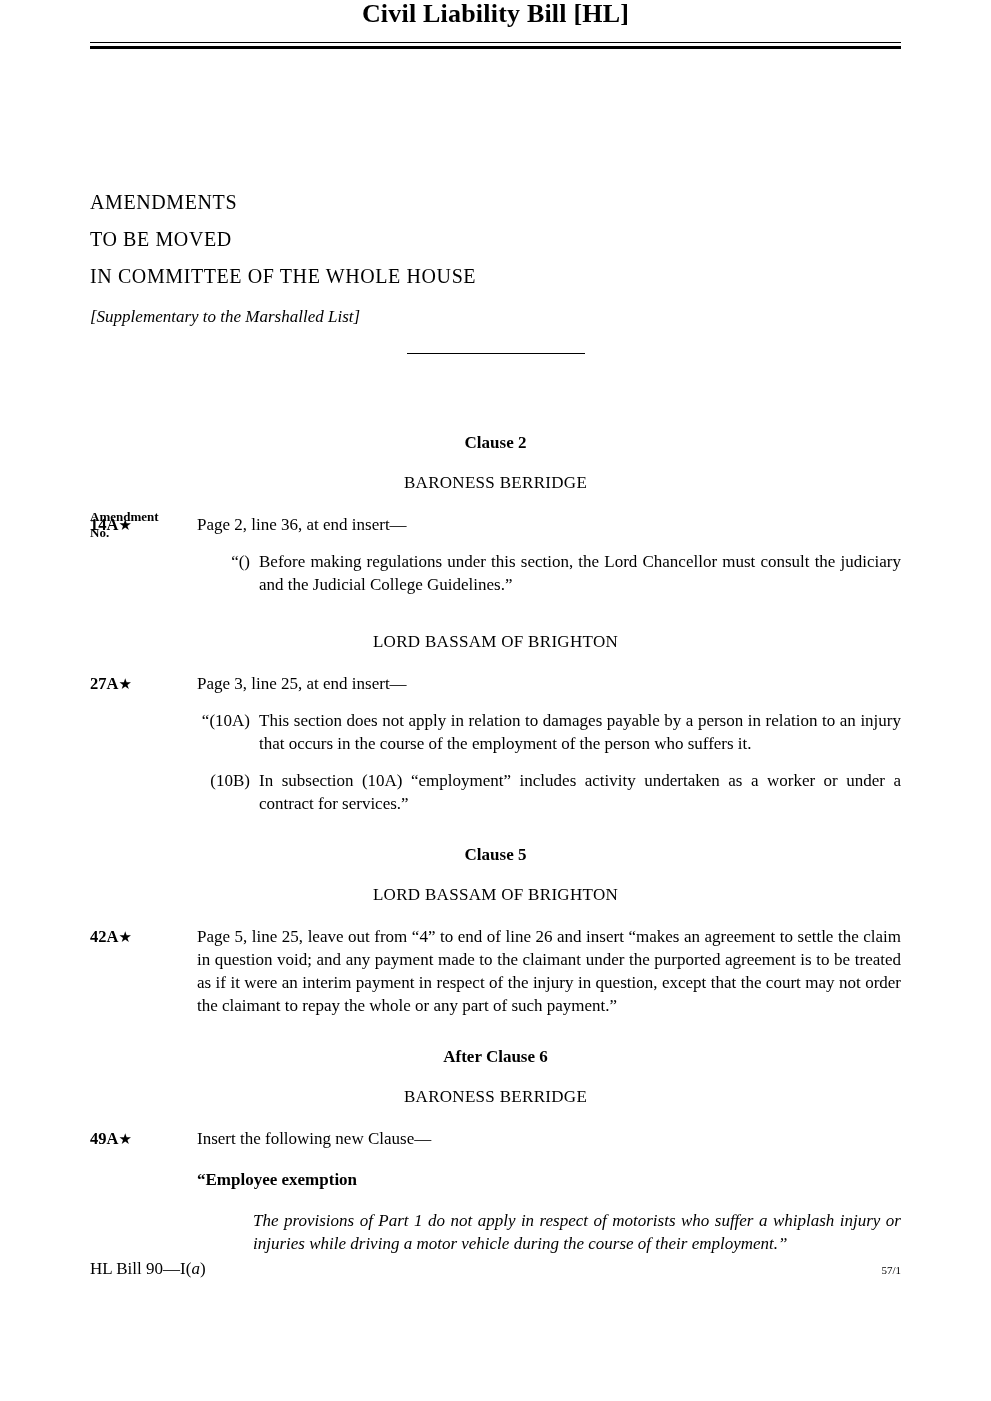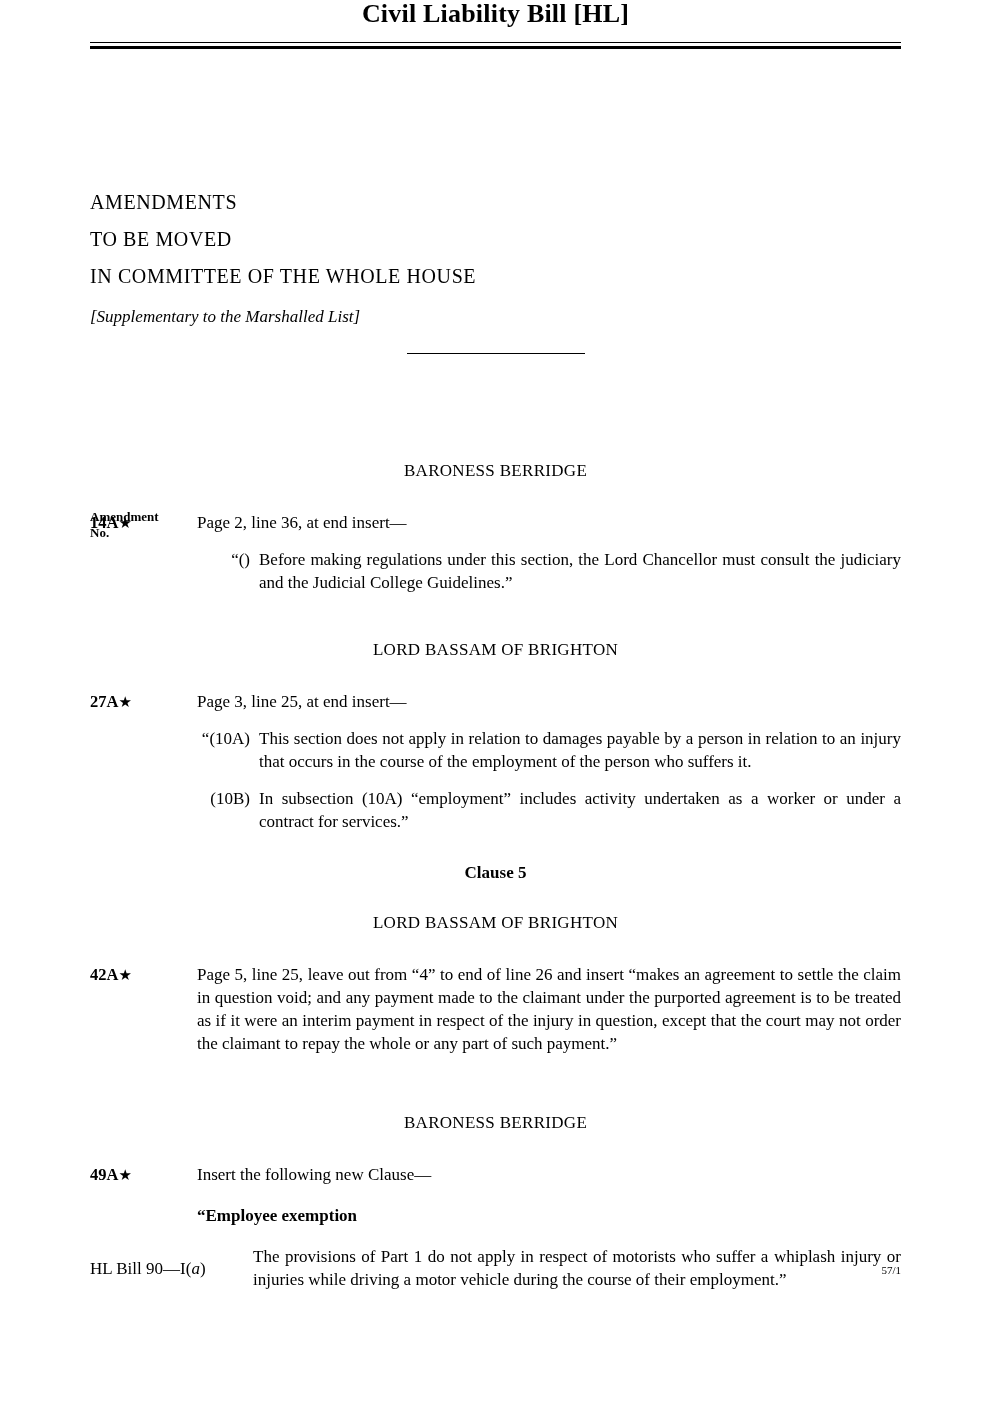--- a/index.html
+++ b/index.html
@@ -124,21 +124,21 @@
     text-align: center;
     font-size: 17px;
     font-weight: bold;
     margin: 0;
     line-height: 1.3;
   }
   .sponsor {
     text-align: center;
     font-size: 17px;
     letter-spacing: 0.3px;
-    margin: 10px;
+    margin: 0;
     line-height: 1.3;
   }
 
   
   .sub {
     margin-left: 107px;
     display: flex;
     align-items: flex-start;
     font-size: 17px;
     line-height: 1.35;
@@ -162,20 +162,21 @@
     font-size: 17px;
     font-weight: bold;
     line-height: 1.35;
   }
   .newclause-body {
     margin-left: 163px;
     font-size: 17px;
     line-height: 1.35;
     text-align: justify;
     text-justify: inter-word;
+    font-style: italic;
   }
 
   
   .footer {
     position: absolute;
     left: 0;
     top: 1259px;
     width: 811px;
     display: flex;
     justify-content: space-between;
@@ -214,20 +215,21 @@
     </div>
   </div>
 
   <div class="amend-col-label">
     <div>Amendment</div>
     <div>No.</div>
   </div>
 
   <div class="sp-40"></div>
   <div style="height:38px"></div>
+  <div class="clause-head">Clause 2</div>
   <div class="sp-18"></div>
   <div class="sponsor">BARONESS BERRIDGE</div>
   <div class="sp-20"></div>
 
   <div class="row">
     <div class="num"><span>14A</span><span class="star">★</span></div>
     <div class="body">Page 2, line 36, at end insert—</div>
   </div>
   <div class="sp-14"></div>
   <div class="sub">
@@ -259,20 +261,21 @@
   <div class="sp-18"></div>
   <div class="sponsor">LORD BASSAM OF BRIGHTON</div>
   <div class="sp-20"></div>
 
   <div class="row">
     <div class="num"><span>42A</span><span class="star">★</span></div>
     <div class="body justify">Page 5, line 25, leave out from “4” to end of line 26 and insert “makes an agreement to settle the claim in question void; and any payment made to the claimant under the purported agreement is to be treated as if it were an interim payment in respect of the injury in question, except that the court may not order the claimant to repay the whole or any part of such payment.”</div>
   </div>
 
   <div class="sp-28"></div>
+  <div class="clause-head">After Clause 6</div>
   <div class="sp-18"></div>
   <div class="sponsor">BARONESS BERRIDGE</div>
   <div class="sp-20"></div>
 
   <div class="row">
     <div class="num"><span>49A</span><span class="star">★</span></div>
     <div class="body">Insert the following new Clause—</div>
   </div>
   <div class="sp-18"></div>
   <div class="newclause-head">“Employee exemption</div>

